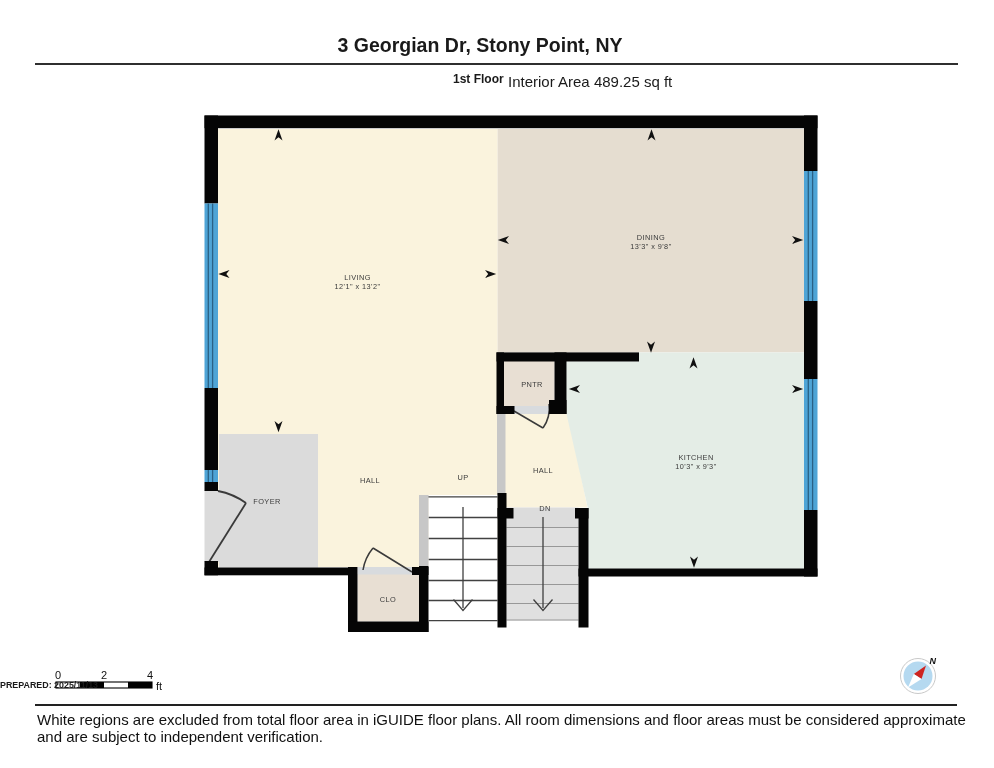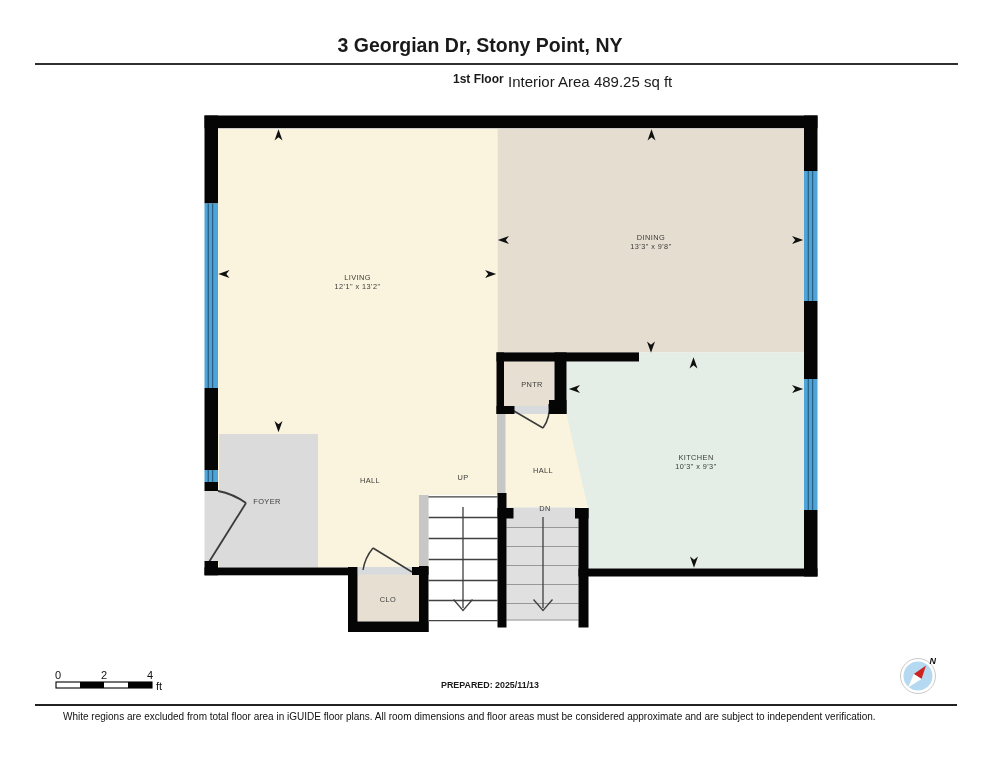--- a/index.html
+++ b/index.html
@@ -197,27 +197,27 @@
 <svg class="abs" style="left:40px;top:660px;" width="150" height="40" viewBox="0 0 150 40">
   <text x="18" y="19" font-size="11" fill="#111" text-anchor="middle">0</text>
   <text x="64" y="19" font-size="11" fill="#111" text-anchor="middle">2</text>
   <text x="110" y="19" font-size="11" fill="#111" text-anchor="middle">4</text>
   <rect x="16" y="22" width="96" height="6" fill="#ffffff" stroke="#000" stroke-width="1.1"></rect>
   <rect x="40" y="22" width="24" height="6" fill="#000"></rect>
   <rect x="88" y="22" width="24" height="6" fill="#000"></rect>
   <text x="116" y="29.5" font-size="11" fill="#111">ft</text>
 </svg>
 
-<div class="abs" style="top:680px;left:0;width:980px;text-align:center;font-size:8.9px;font-weight:bold;color:#1a1a1a;">PREPARED: 2025/11/13</div>
+<div class="abs" style="top:680px;left:0;width:980px;font-size:8.9px;font-weight:bold;color:#1a1a1a;">PREPARED: 2025/11/13</div>
 
 <svg class="abs" style="left:896px;top:654px;" width="46" height="46" viewBox="0 0 46 46">
   <circle cx="22" cy="22" r="17.5" fill="#ffffff" stroke="#c9c9c9" stroke-width="1"></circle>
   <circle cx="22" cy="22" r="14.5" fill="#B5D9F0"></circle>
   <polygon points="30,11.4 17.8,20 25.5,25" fill="#CE2420"></polygon>
   <polygon points="12,33.6 17.8,20 25.5,25" fill="#ffffff"></polygon>
   <text x="33.5" y="9.5" font-size="9" font-style="italic" font-weight="bold" fill="#111">N</text>
 </svg>
 
 <div class="abs" style="top:703.5px;left:35px;width:922px;height:2.2px;background:#222;"></div>
 
-<div class="abs" style="top:711px;left:37px;font-size:10px;color:#111;margin-left:26px;">White regions are excluded from total floor area in iGUIDE floor plans. All room dimensions and floor areas must be considered approximate and are subject to independent verification.</div>
+<div class="abs" style="top:711px;left:37px;font-size:15px;color:#111;">White regions are excluded from total floor area in iGUIDE floor plans. All room dimensions and floor areas must be considered approximate and are subject to independent verification.</div>
 
 <div class="abs" style="top:748px;right:4px;font-size:16px;color:#c9c9c9;margin-top:48px;">OneKey MLS</div>
 
 </body></html>

